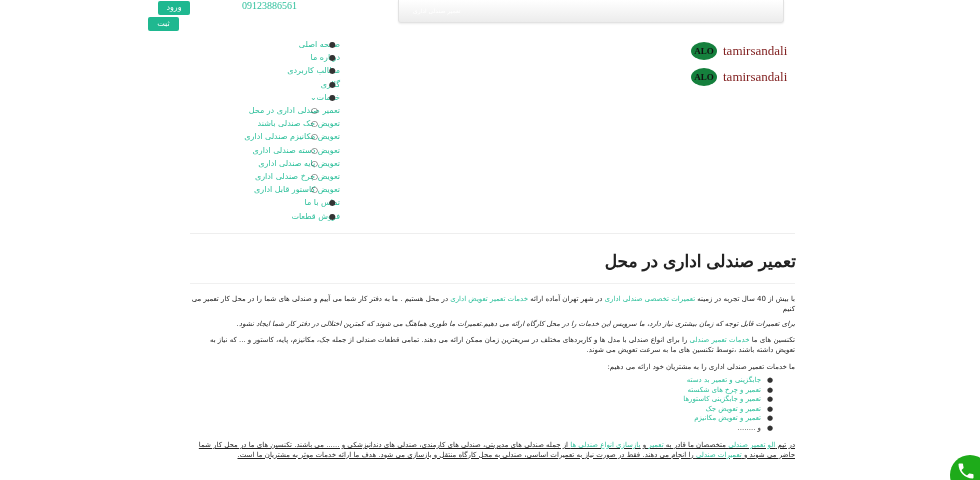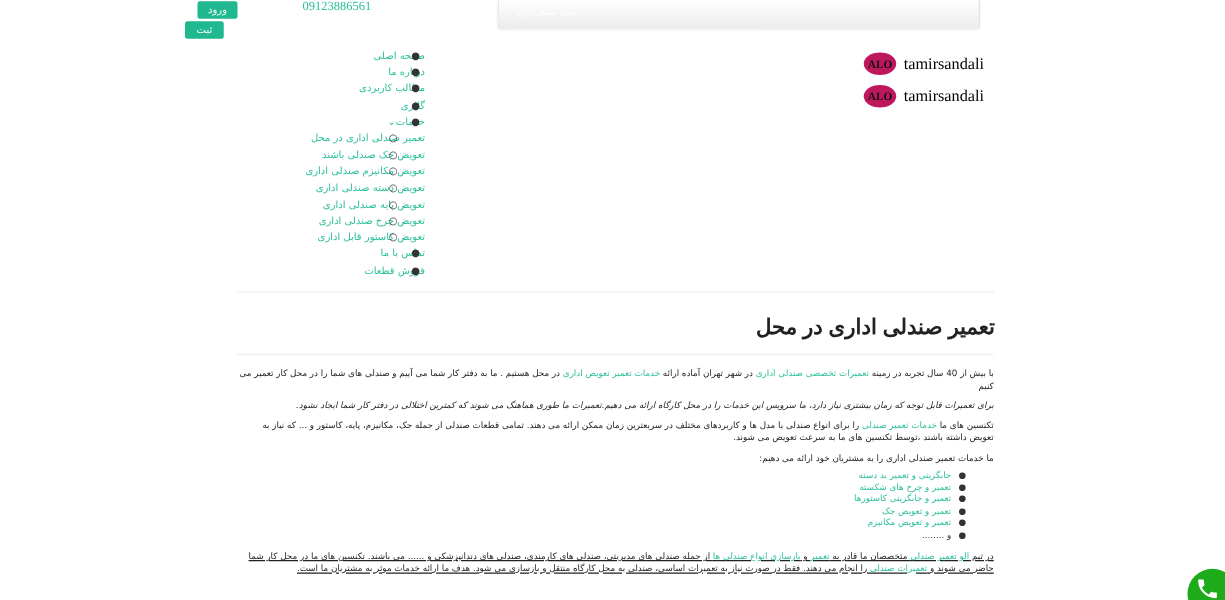--- a/index.html
+++ b/index.html
@@ -18,25 +18,25 @@
 
   #search-bar {
     position: absolute; left: 398px; top: 0; width: 386px; height: 23px;
     background: linear-gradient(#ffffff, #ececec); border: 1px solid #e2e2e2; border-top: none;
     border-radius: 0 0 3px 3px; box-shadow: 0 1px 2px rgba(0,0,0,0.08);
   }
   #search-bar span { position: absolute; left: 14px; top: 7px; font-size: 6px; color: #fff; }
 
   .alo { position: absolute; left: 691px; display: flex; align-items: center; }
   .alo .badge {
-    width: 26px; height: 18px; border-radius: 50%; background: #be185d;
+    width: 26px; height: 18px; border-radius: 50%; background: #15803d;
     color: #111; font-family: "Liberation Serif", serif; font-weight: bold; font-size: 9px;
     display: flex; align-items: center; justify-content: center;
   }
-  .alo .label { margin-left: 6px; font-family: "Liberation Serif", serif; font-size: 13px; color: #000000; }
+  .alo .label { margin-left: 6px; font-family: "Liberation Serif", serif; font-size: 13px; color: #7f1d1d; }
   #alo1 { top: 42px; }
   #alo2 { top: 68px; }
 
   #nav { position: absolute; left: 170px; top: 38px; width: 170px; direction: rtl; }
   #nav ul { list-style: none; }
   #nav li { font-size: 8px; line-height: 13.2px; position: relative; }
   #nav li .bullet { position: absolute; font-size: 8px; color: #333; }
   #nav > ul > li { padding-right: 0; }
   .top-item { text-align: right; padding-right: 24px; }
   .top-item .bullet { right: 4px; }

